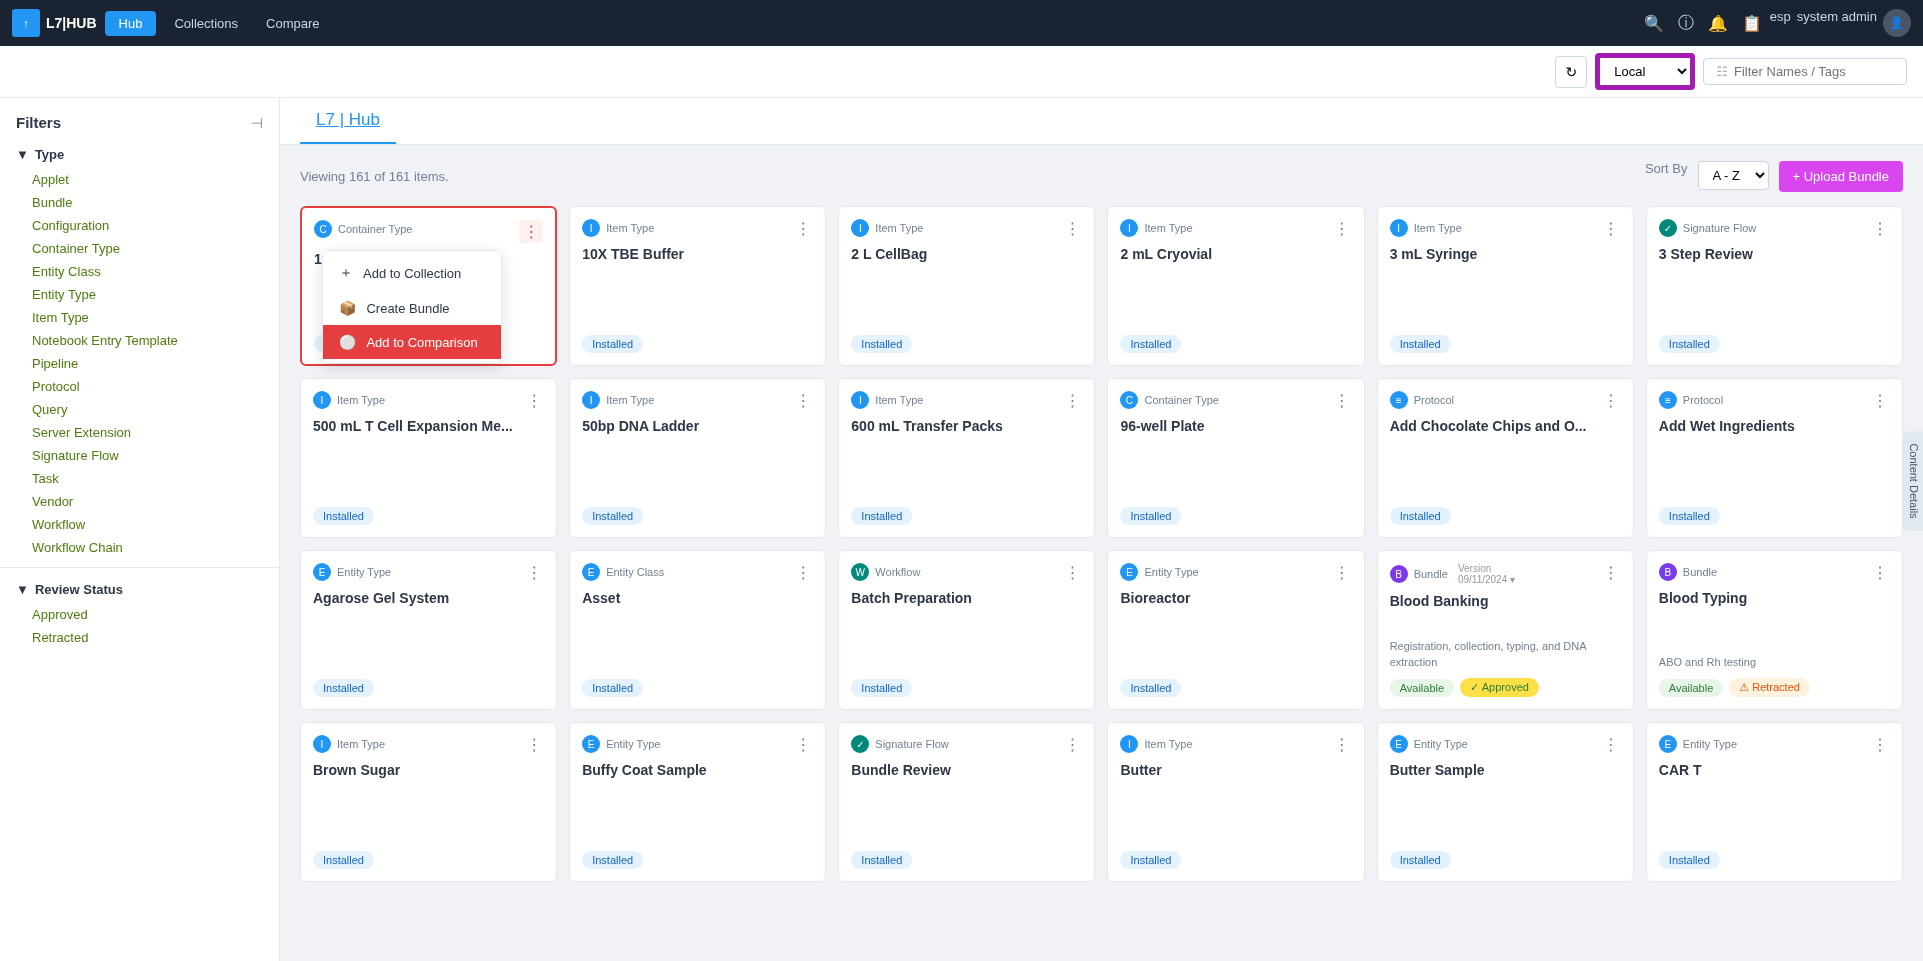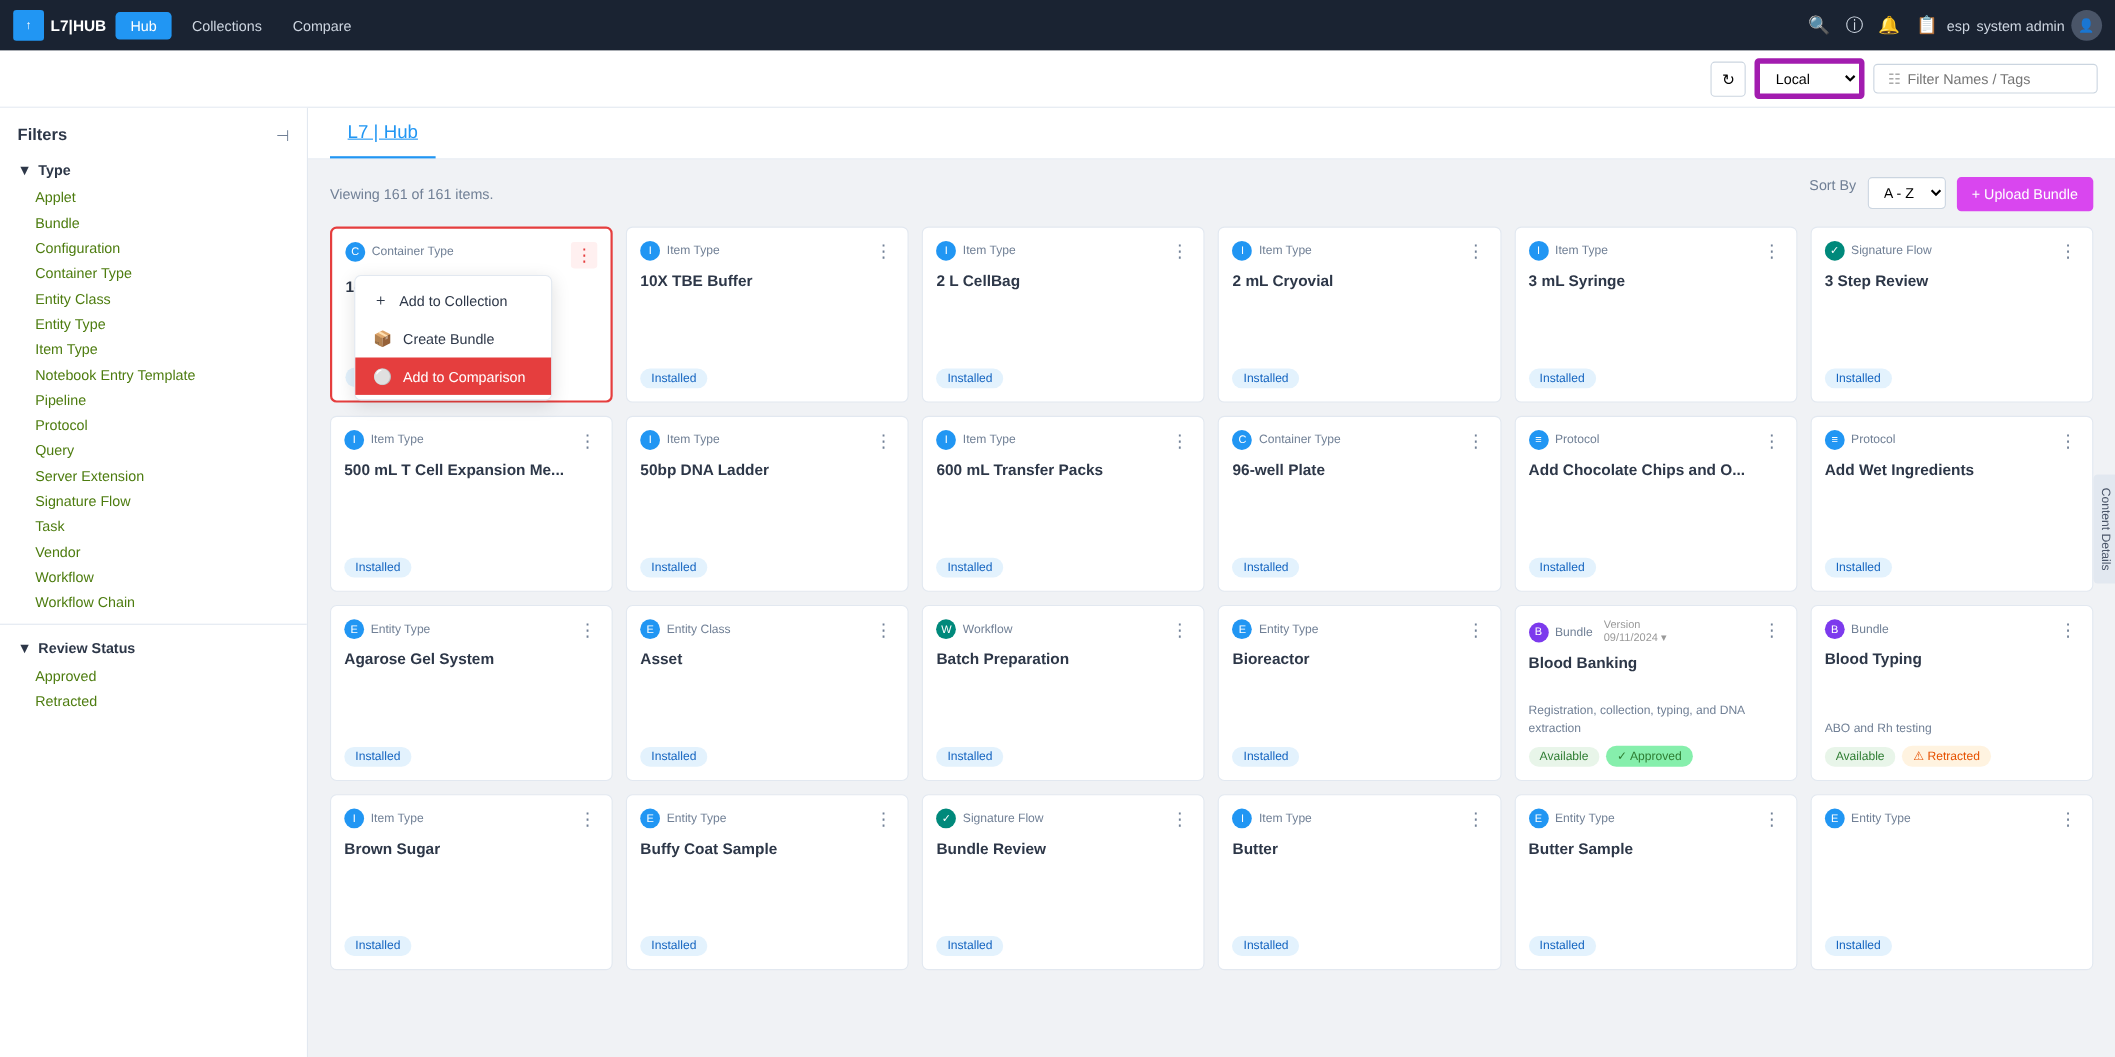--- a/index.html
+++ b/index.html
@@ -22,21 +22,21 @@
     }
     .topnav-btn {
       background: #2196f3; color: #fff; border: none; padding: 5px 14px; border-radius: 4px; cursor: pointer; font-size: 13px; font-weight: 500;
     }
     .topnav-link {
       color: #cdd5e0; background: none; border: none; padding: 5px 10px; cursor: pointer; font-size: 13px;
     }
     .topnav-spacer { flex: 1; }
     .topnav-icons { display: flex; align-items: center; gap: 14px; color: #cdd5e0; font-size: 16px; }
     .topnav-icons span { cursor: pointer; }
-    .topnav-user { display: flex; align-items: center; gap: 6px; color: #cdd5e0; font-size: 13px; }
+    .topnav-user { display: flex; gap: 6px; color: #cdd5e0; font-size: 13px; }
     .topnav-avatar { width: 28px; height: 28px; background: #4a5568; border-radius: 50%; display: flex; align-items: center; justify-content: center; color: #fff; font-size: 12px; }
 
     
     .toolbar {
       background: #fff;
       height: 52px;
       display: flex;
       align-items: center;
       justify-content: flex-end;
       padding: 0 16px;
@@ -84,21 +84,21 @@
     .icon-teal { background: #00897b; }
     .icon-purple { background: #7c3aed; }
     .card-menu { background: none; border: none; cursor: pointer; color: #718096; font-size: 16px; padding: 0 2px; }
     .card-name { font-size: 14px; font-weight: 600; color: #2d3748; margin-bottom: 4px; flex: 1; }
     .card-desc { font-size: 11px; color: #718096; margin-bottom: 8px; line-height: 1.4; }
     .card-footer { margin-top: auto; display: flex; align-items: center; gap: 6px; flex-wrap: wrap; }
     .badge { padding: 3px 10px; border-radius: 12px; font-size: 11px; font-weight: 500; }
     .badge-installed { background: #e3f2fd; color: #1565c0; }
     .badge-available { background: #e8f5e9; color: #2e7d32; }
     .badge-retracted { background: #fff3e0; color: #e65100; }
-    .badge-approved { background: #86efac; color: #2e7d32; display: flex; align-items: center; gap: 3px; }
+    .badge-approved { background: #fde047; color: #2e7d32; display: flex; align-items: center; gap: 3px; }
     .card-version { font-size: 11px; color: #718096; }
 
     
     .card-active { border: 2px solid #e53e3e; }
     .card-active .card-menu { color: #e53e3e; background: #fff0f0; border-radius: 3px; }
 
     
     .dropdown-menu {
       position: absolute;
       top: 42px;
@@ -557,20 +557,21 @@
         </div>
 
         <div class="card">
           <div class="card-header">
             <div class="card-type">
               <div class="card-type-icon icon-blue">E</div>
               <span>Entity Type</span>
             </div>
             <button class="card-menu">⋮</button>
           </div>
+          <div class="card-name">CAR T</div>
           <div class="card-footer">
             <span class="badge badge-installed">Installed</span>
           </div>
         </div>
 
       </div>
     </div>
   </main>
 </div>
 

